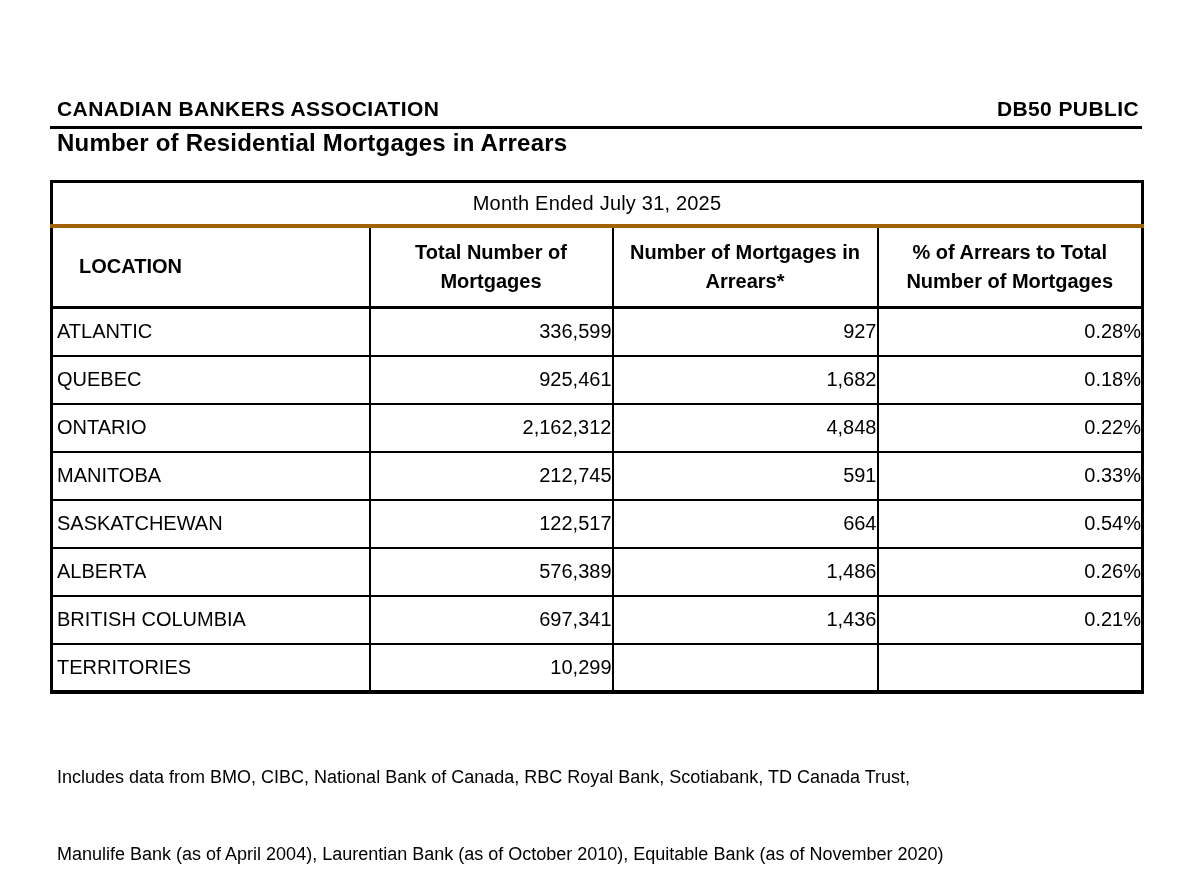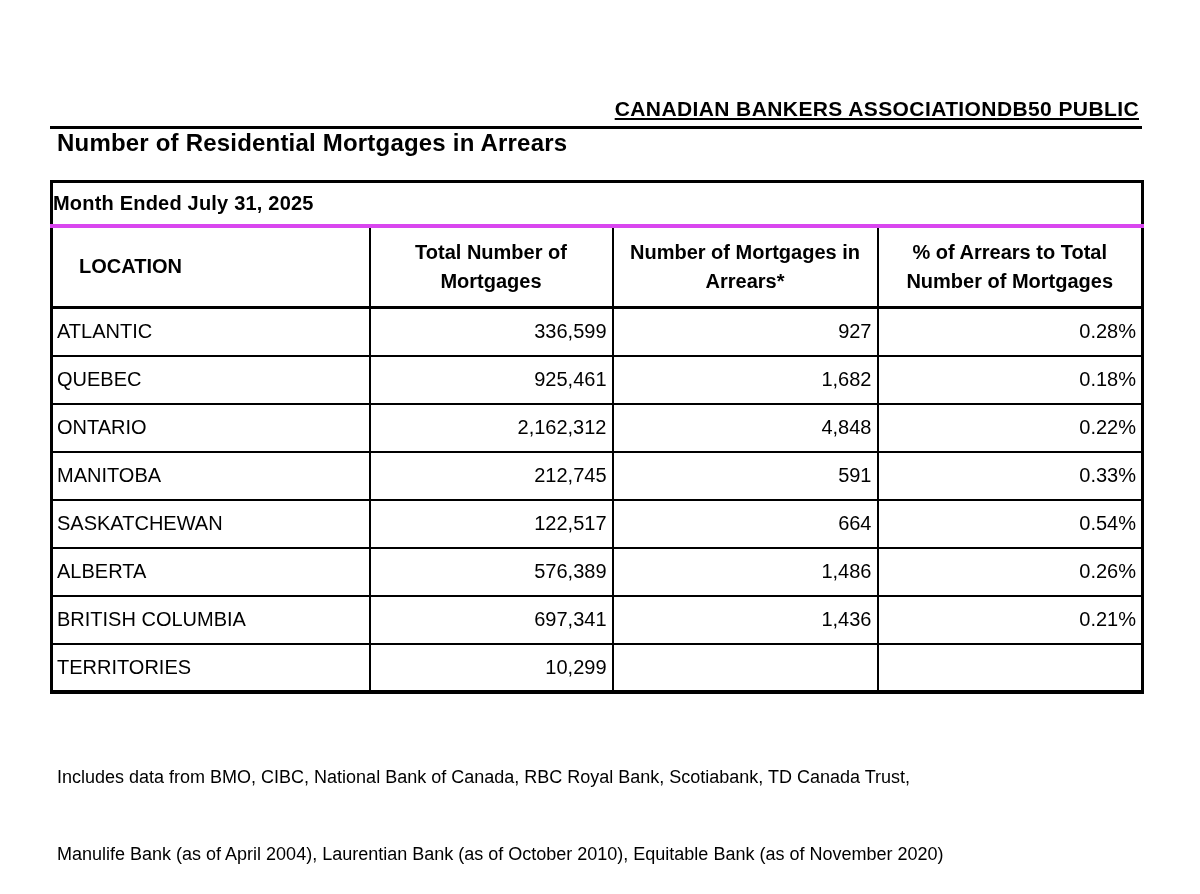--- a/index.html
+++ b/index.html
@@ -12,23 +12,22 @@
     overflow: hidden;
   }
   .page {
     width: 1200px;
     height: 894px;
     padding: 60px 58px 0 50px;
   }
   
   .letterhead {
     display: flex;
-    justify-content: flex-end;
+    justify-content: space-between;
     align-items: baseline;
-    text-decoration: underline;
   }
   .org-name {
     font-size: 21px;
     font-weight: bold;
     letter-spacing: 0.4px;
     padding-left: 7px;
   }
   .doc-code {
     font-size: 21px;
     font-weight: bold;
@@ -60,40 +59,40 @@
   table.arrears col.c-arrears  { width: 265px; }
   table.arrears col.c-pct      { width: 265px; }
   table.arrears { border: 3px solid #000; border-bottom-width: 4px; }
   table.arrears th, table.arrears td {
     border: 2px solid #000;
     font-size: 20px;
     vertical-align: middle;
   }
   tr.period-row th {
     height: 44px;
-    font-weight: bold;
-    text-align: left;
-    border-bottom: 4px solid #d946ef;
+    font-weight: normal;
+    text-align: center;
+    border-bottom: 4px solid #a16207;
     letter-spacing: 0.2px;
   }
   tr.colhead-row th {
     height: 82px;
     font-weight: bold;
     text-align: center;
     line-height: 29px;
     border-bottom: 3px solid #000;
     padding: 0 10px;
   }
   tr.colhead-row th.location-head {
     text-align: left;
     padding-left: 26px;
   }
   tbody td { height: 48px; }
   td.loc { text-align: left; padding-left: 4px; }
-  td.num { text-align: right; padding-right: 5px; }
+  td.num { text-align: right; }
   tr.total-row td {
     font-weight: bold;
     border-top: 4px solid #000;
     height: 44px;
   }
   
   .footnotes {
     margin-top: 24px;
     padding-left: 7px;
     font-size: 18px;

